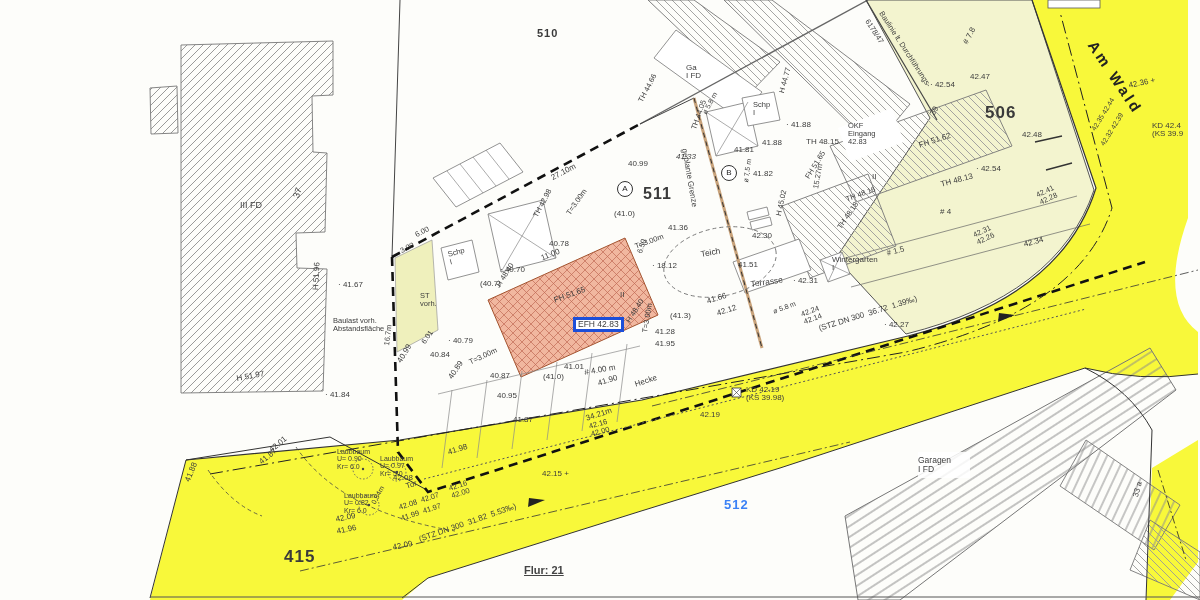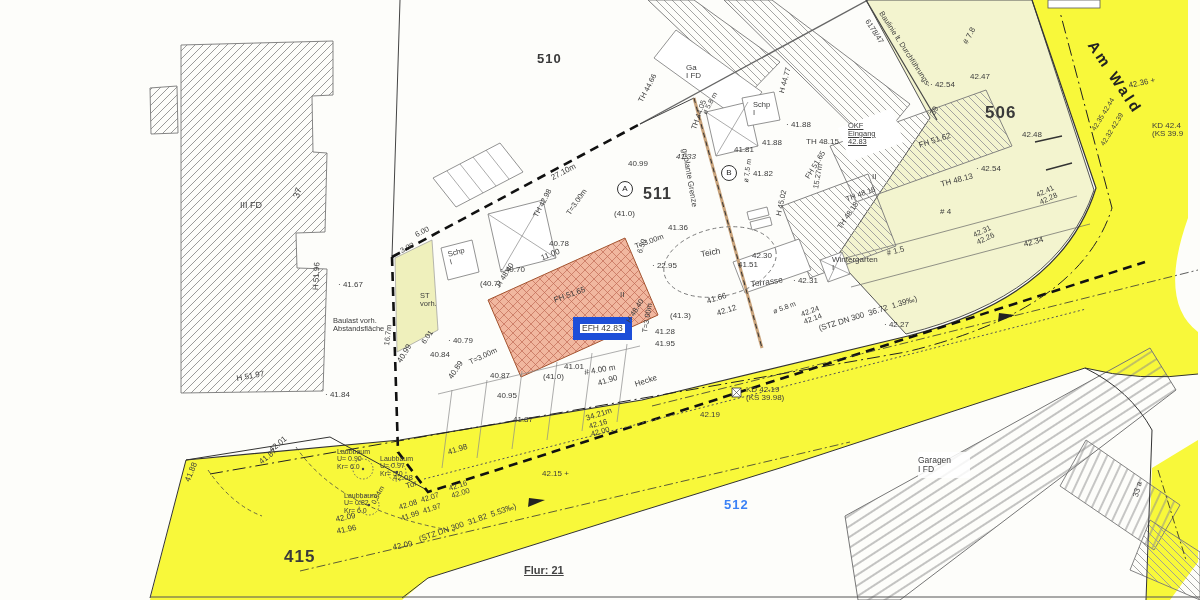--- a/index.html
+++ b/index.html
@@ -4,21 +4,21 @@
 <style>
   html,body{margin:0;padding:0;background:#e8e8e8;}
   #plan{position:relative;width:1200px;height:600px;background:#fdfdfa;overflow:hidden;
         font-family:"Liberation Sans",sans-serif;color:#333;}
   #geom{position:absolute;left:0;top:0;}
   #labels{position:absolute;left:0;top:0;width:1200px;height:600px;}
   .lbl{position:absolute;white-space:pre;line-height:1.05;color:#3c3c3c;
        transform-origin:0 0;letter-spacing:0;}
   .bb{font-weight:bold;}
   .big{font-weight:bold;color:#3a3a3a;letter-spacing:1px;}
-  .box{background:#fff;border:7px solid #1d4ed8;padding:0 2px;}
+  .box{background:#fff;border:3px solid #1d4ed8;padding:0 2px;}
   .ub{text-decoration:underline;}
   .street{font-weight:bold;letter-spacing:3px;color:#222;}
   .circ{position:absolute;width:14px;height:14px;border:1px solid #333;border-radius:50%;
         background:#fff;font-size:8px;text-align:center;line-height:14px;color:#222;}
   #titlebox{position:absolute;left:448px;top:66px;background:#fff;border:1.5px solid #555;
         padding:3px 6px;font-size:9px;font-weight:bold;color:#444;}
   #titlebox div{margin:1px 0;}
 </style>
 </head>
 <body>
@@ -142,21 +142,21 @@
     <g fill="#444">
         <circle cx="363" cy="469" r="1.2"></circle>
         <circle cx="397" cy="472" r="1.2"></circle>
         <circle cx="369" cy="505" r="1.2"></circle>
       </g>
 
     <path d="M150,597 L1200,597" stroke="#555" stroke-width="1"></path>
   </svg>
 
 
-  <div class="lbl big" style="left:537px;top:28px;font-size:13px;margin-top:24px;">510</div>
+  <div class="lbl big" style="left:537px;top:28px;font-size:11px;">510</div>
   <div class="lbl big" style="left:643px;top:186px;font-size:16px;">511</div>
   <div class="lbl big" style="left:985px;top:104px;font-size:17px;">506</div>
   <div class="lbl big" style="left:724px;top:498px;font-size:13px;color:#3b82f6;">512</div>
   <div class="lbl big" style="left:284px;top:548px;font-size:17px;">415</div>
   <div class="lbl bb ub" style="left:524px;top:565px;font-size:11px;color:#444;">Flur: 21</div>
 
   <div class="lbl street" style="left:1098px;top:38px;font-size:15px;transform:rotate(56deg);">Am Wald</div>
 
   <div class="circ" style="left:617px;top:181px;">A</div>
   <div class="circ" style="left:721px;top:165px;">B</div>
@@ -206,21 +206,21 @@
       <div class="lbl" style="left: 625px; top: 320px; font-size: 7.5px; transform: rotate(-58deg);">H 48.40</div>
       <div class="lbl" style="left: 670px; top: 312px; font-size: 8px;">(41.3)</div>
       <div class="lbl" style="left: 655px; top: 328px; font-size: 8px;">41.28</div>
       <div class="lbl" style="left: 655px; top: 340px; font-size: 8px;">41.95</div>
       <div class="lbl" style="left: 565px; top: 212px; font-size: 7.5px; transform: rotate(-55deg);">T=3.00m</div>
       <div class="lbl" style="left: 634px; top: 243px; font-size: 7.5px; transform: rotate(-20deg);">T=3.00m</div>
       <div class="lbl" style="left: 468px; top: 359px; font-size: 7.5px; transform: rotate(-25deg);">T=3.00m</div>
       <div class="lbl" style="left: 641px; top: 332px; font-size: 7.5px; transform: rotate(-80deg);">T=3.00m</div>
       <div class="lbl" style="left: 636px; top: 252px; font-size: 7.5px; transform: rotate(-72deg);">6.50</div>
       <div class="lbl" style="left: 668px; top: 224px; font-size: 8px;">41.36</div>
-      <div class="lbl" style="left: 652px; top: 262px; font-size: 8px;">· 22.95</div>
+      <div class="lbl" style="left: 652px; top: 262px; font-size: 8px;">· 18.12</div>
       <div class="lbl" style="left: 448px; top: 337px; font-size: 8px; text-align: center;">· 40.79</div>
       <div class="lbl" style="left: 420px; top: 341px; font-size: 7.5px; transform: rotate(-55deg);">6.01</div>
       <div class="lbl" style="left: 430px; top: 351px; font-size: 8px;">40.84</div>
       <div class="lbl" style="left: 490px; top: 372px; font-size: 8px;">40.87</div>
       <div class="lbl" style="left: 447px; top: 376px; font-size: 8px; transform: rotate(-55deg);">40.89</div>
       <div class="lbl" style="left: 497px; top: 392px; font-size: 8px;">40.95</div>
       <div class="lbl" style="left: 543px; top: 373px; font-size: 8px;">(41.0)</div>
       <div class="lbl" style="left: 614px; top: 210px; font-size: 8px;">(41.0)</div>
       <div class="lbl" style="left: 564px; top: 363px; font-size: 8px;">41.01</div>
       <div class="lbl" style="left: 584px; top: 369px; font-size: 8px; transform: rotate(-10deg);"># 4.00 m</div>
@@ -257,31 +257,31 @@
 Kr= 6.0</div>
       <div class="lbl" style="left: 447px; top: 449px; font-size: 8px; transform: rotate(-18deg);">41.98</div>
       <div class="lbl" style="left: 335px; top: 516px; font-size: 8px; transform: rotate(-12deg);">42.09</div>
       <div class="lbl" style="left: 336px; top: 528px; font-size: 8px; transform: rotate(-12deg);">41.96</div>
       <div class="lbl" style="left: 392px; top: 544px; font-size: 8px; transform: rotate(-12deg);">42.09</div>
       <div class="lbl" style="left: 268px; top: 448px; font-size: 8px; transform: rotate(-40deg);">42.01</div>
       <div class="lbl" style="left: 258px; top: 460px; font-size: 8px; transform: rotate(-40deg);">41.87</div>
       <div class="lbl" style="left: 184px; top: 480px; font-size: 8px; transform: rotate(-68deg);">41.88</div>
       <div class="lbl" style="left: 700px; top: 250px; font-size: 8.5px; transform: rotate(-10deg);">Teich</div>
       <div class="lbl" style="left: 738px; top: 261px; font-size: 8px;">41.51</div>
-      <div class="lbl" style="left: 752px; top: 232px; font-size: 8px; margin-top: 20px;">42.30</div>
+      <div class="lbl" style="left: 752px; top: 232px; font-size: 8px;">42.30</div>
       <div class="lbl" style="left: 750px; top: 280px; font-size: 8.5px; transform: rotate(-8deg);">Terrasse</div>
       <div class="lbl" style="left: 793px; top: 277px; font-size: 8px;">· 42.31</div>
       <div class="lbl" style="left: 775px; top: 215px; font-size: 7.5px; transform: rotate(-78deg);">H 45.02</div>
       <div class="lbl" style="left: 706px; top: 298px; font-size: 8px; transform: rotate(-18deg);">41.66</div>
       <div class="lbl" style="left: 716px; top: 310px; font-size: 8px; transform: rotate(-18deg);">42.12</div>
       <div class="lbl" style="left: 772px; top: 308px; font-size: 7px; transform: rotate(-20deg);">ø 5.8 m</div>
       <div class="lbl" style="left: 812px; top: 188px; font-size: 7.5px; transform: rotate(-80deg);">15.27m</div>
       <div class="lbl" style="left: 804px; top: 176px; font-size: 7.5px; transform: rotate(-58deg);">FH 51.65</div>
       <div class="lbl" style="left: 845px; top: 196px; font-size: 7.5px; transform: rotate(-20deg);">TH 48.16</div>
-      <div class="lbl" style="left: 848px; top: 122px; font-size: 7.5px; text-decoration: underline;">ÖKF
+      <div class="lbl" style="left: 848px; top: 122px; font-size: 7.5px;">ÖKF
 Eingang
 42.83</div>
       <div class="lbl" style="left: 918px; top: 142px; font-size: 8px; transform: rotate(-18deg);">FH 51.62</div>
       <div class="lbl" style="left: 929px; top: 113px; font-size: 8px; transform: rotate(-62deg);">39</div>
       <div class="lbl" style="left: 872px; top: 173px; font-size: 8px;">II</div>
       <div class="lbl" style="left: 940px; top: 181px; font-size: 8px; transform: rotate(-15deg);">TH 48.13</div>
       <div class="lbl" style="left: 940px; top: 208px; font-size: 8px;"># 4</div>
       <div class="lbl" style="left: 836px; top: 226px; font-size: 7.5px; transform: rotate(-55deg);">TH 48.18</div>
       <div class="lbl" style="left: 886px; top: 250px; font-size: 8px; transform: rotate(-15deg);"># 1.5</div>
       <div class="lbl" style="left: 832px; top: 256px; font-size: 8px;">Wintergarten

